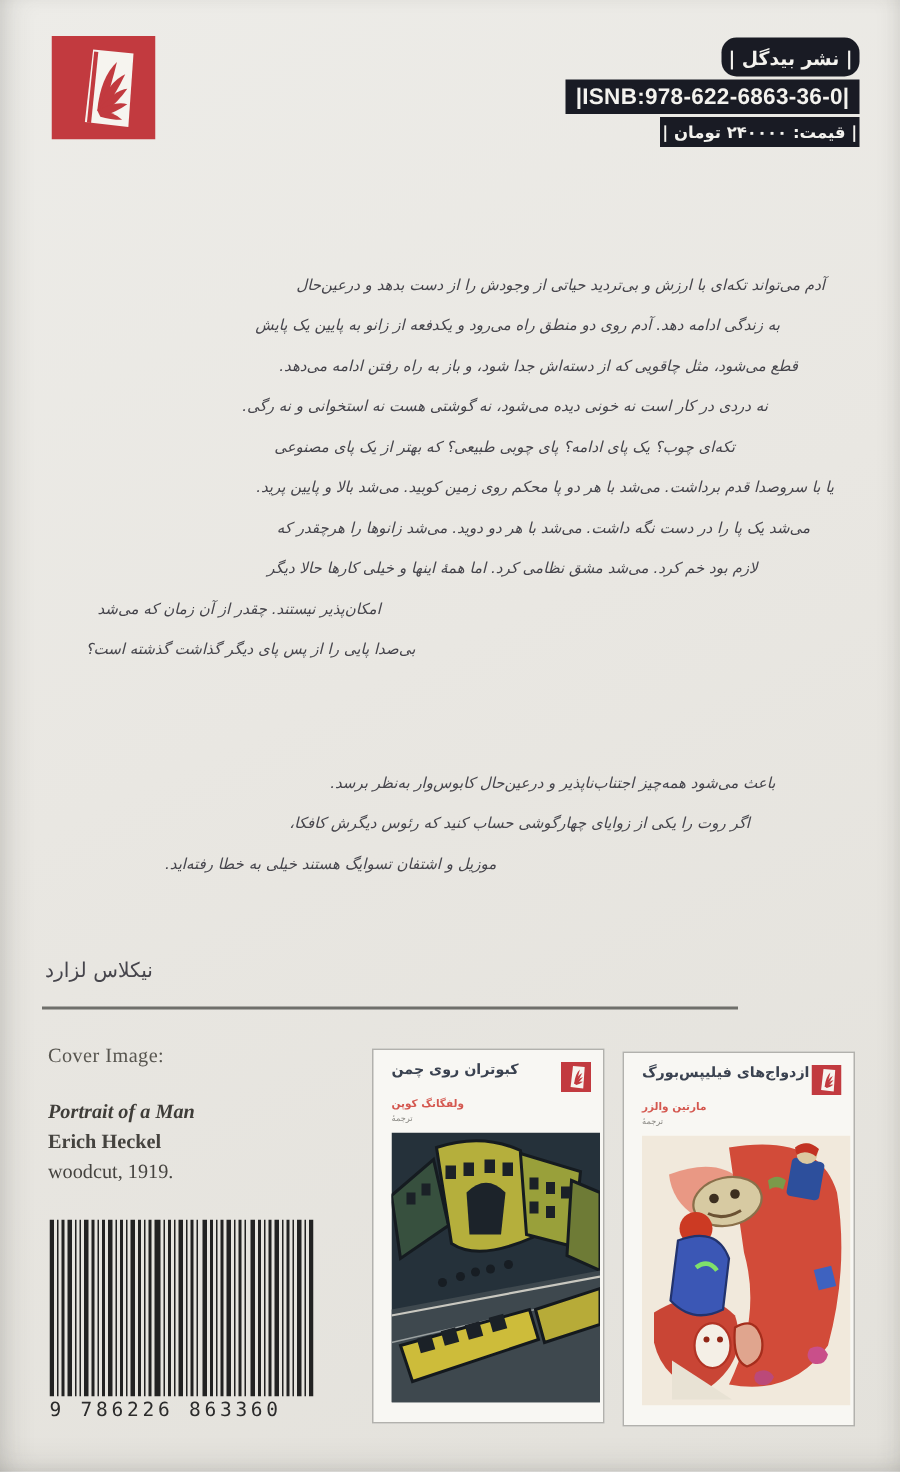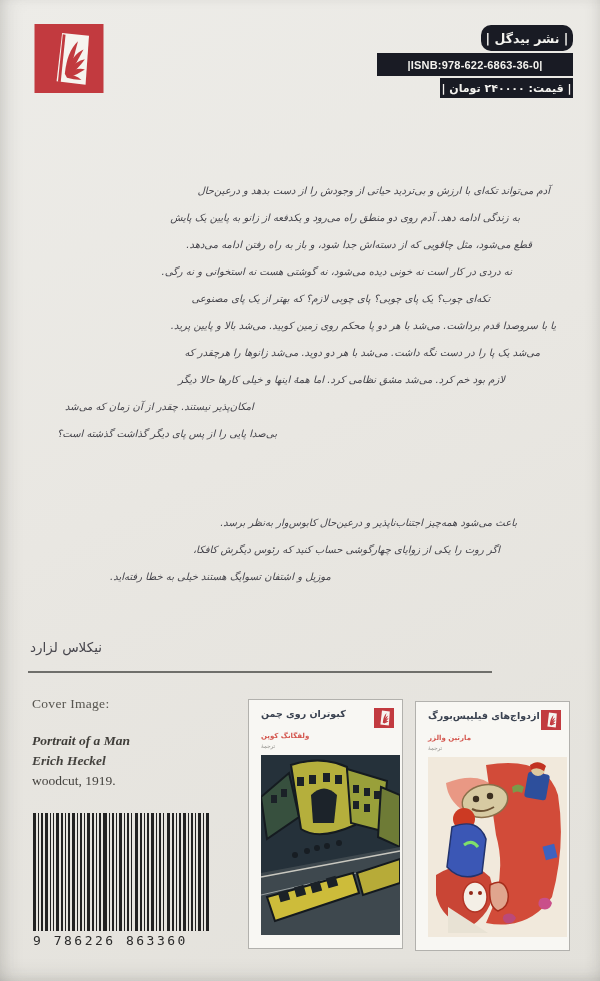--- a/index.html
+++ b/index.html
@@ -7,21 +7,21 @@
     position:relative; width:600px; height:981px; overflow:hidden;
     background:linear-gradient(155deg,#edecE8 0%,#e9e7e2 45%,#e3e1db 100%);
     box-shadow:inset 14px 0 22px -14px rgba(60,60,55,.25), inset -10px 0 18px -12px rgba(60,60,55,.18), inset 0 -14px 24px -16px rgba(60,60,55,.22);
     font-family:"DejaVu Sans",sans-serif;
   }
   
   .logo-big{position:absolute; left:33px; top:24px; width:72px; height:69px;}
   .bar{position:absolute; right:27px; background:#191b24; color:#f3f2ee;
        display:flex; align-items:center; justify-content:center; white-space:nowrap;}
   .bar-publisher{top:25px; height:26px; width:92px; font-size:12.5px; font-weight:bold; direction:rtl;border-radius:10px;}
-  .bar-isbn{top:53px; height:23px; width:196px; font-size:11px; font-weight:bold;
+  .bar-isbn{top:53px; height:23px; width:196px; font-size:15px; font-weight:bold;
             font-family:"Liberation Sans",sans-serif; letter-spacing:.2px;}
   .bar-price{top:78px; height:20px; width:133px; font-size:11px; font-weight:bold; direction:rtl;}
   
   .blurb{position:absolute; top:177px; left:36px; width:527px; direction:rtl;}
   .review{position:absolute; top:509px; left:36px; width:527px; direction:rtl;}
   .fa-line{height:27px; line-height:27px; text-align:right; white-space:nowrap;
            font-size:10px; color:#46454c; letter-spacing:-.2px;font-style:italic;}
   .al{text-align:left;}
   .bl-0{margin-right:13px}.bl-1{margin-right:43px}.bl-2{margin-right:31px}
   .bl-3{margin-right:51px}.bl-4{margin-right:73px}.bl-5{margin-right:18px}
@@ -31,21 +31,21 @@
   .rl-3{margin-left:74px}
   .attribution{position:absolute; top:634px; left:30px; height:27px; line-height:27px;
                direction:rtl; font-size:13.5px; color:#46454c;}
   
   .divider{position:absolute; top:671px; left:28px; width:464px; height:2px; background:#6f6f6b;}
   
   .credit{position:absolute; left:32px; top:694px; font-family:"Liberation Serif",serif;
           color:#45433f; font-size:13.5px; line-height:20px;}
   .credit .heading{color:#57554f; margin-bottom:17px; letter-spacing:.3px;}
   .credit .c-title{font-style:italic; font-weight:bold; color:#3f3d39;}
-  .credit .c-artist{font-weight:bold;font-style:italic;}
+  .credit .c-artist{font-weight:bold;}
   
   .barcode{position:absolute; left:33px; top:813px; width:176px;}
   .barcode svg{display:block;}
   .barcode .digits{margin-top:2px; font-family:"DejaVu Sans Mono",monospace;
                    font-size:13px; color:#2b2b2b; letter-spacing:2.5px; white-space:nowrap;}
   
   .card{position:absolute; width:155px; height:250px; background:#f8f7f3;
         border:1px solid #b2b1ad; box-sizing:border-box; padding:8px 8px 0 12px;}
   .card-mid{left:248px; top:699px;}
   .card-right{left:415px; top:701px;}
@@ -80,21 +80,21 @@
 
   <div class="bar bar-publisher">| نشر بیدگل |</div>
   <div class="bar bar-isbn">|ISNB:978-622-6863-36-0|</div>
   <div class="bar bar-price">| قیمت: ۲۴۰۰۰۰ تومان |</div>
 
   <div class="blurb">
     <div class="fa-line bl-0">آدم می‌تواند تکه‌ای با ارزش و بی‌تردید حیاتی از وجودش را از دست بدهد و درعین‌حال</div>
     <div class="fa-line bl-1">به زندگی ادامه دهد. آدم روی دو منطق راه می‌رود و یکدفعه از زانو به پایین یک پایش</div>
     <div class="fa-line bl-2">قطع می‌شود، مثل چاقویی که از دسته‌اش جدا شود، و باز به راه رفتن ادامه می‌دهد.</div>
     <div class="fa-line bl-3">نه دردی در کار است نه خونی دیده می‌شود، نه گوشتی هست نه استخوانی و نه رگی.</div>
-    <div class="fa-line bl-4">تکه‌ای چوب؟ یک پای چوبی؟ پای چوبی لازم؟ که بهتر از یک پای مصنوعی</div>
+    <div class="fa-line bl-4">تکه‌ای چوب؟ یک پای ادامه؟ پای چوبی طبیعی؟ که بهتر از یک پای مصنوعی</div>
     <div class="fa-line bl-6">یا با سروصدا قدم برداشت. می‌شد با هر دو پا محکم روی زمین کوبید. می‌شد بالا و پایین پرید.</div>
     <div class="fa-line bl-7">می‌شد یک پا را در دست نگه داشت. می‌شد با هر دو دوید. می‌شد زانوها را هرچقدر که</div>
     <div class="fa-line bl-8">لازم بود خم کرد. می‌شد مشق نظامی کرد. اما همهٔ اینها و خیلی کارها حالا دیگر</div>
     <div class="fa-line al bl-9">امکان‌پذیر نیستند. چقدر از آن زمان که می‌شد</div>
     <div class="fa-line al bl-10">بی‌صدا پایی را از پس پای دیگر گذاشت گذشته است؟</div>
   </div>
 
   <div class="review">
     <div class="fa-line rl-1">باعث می‌شود همه‌چیز اجتناب‌ناپذیر و درعین‌حال کابوس‌وار به‌نظر برسد.</div>
     <div class="fa-line rl-2">اگر روت را یکی از زوایای چهارگوشی حساب کنید که رئوس دیگرش کافکا،</div>

